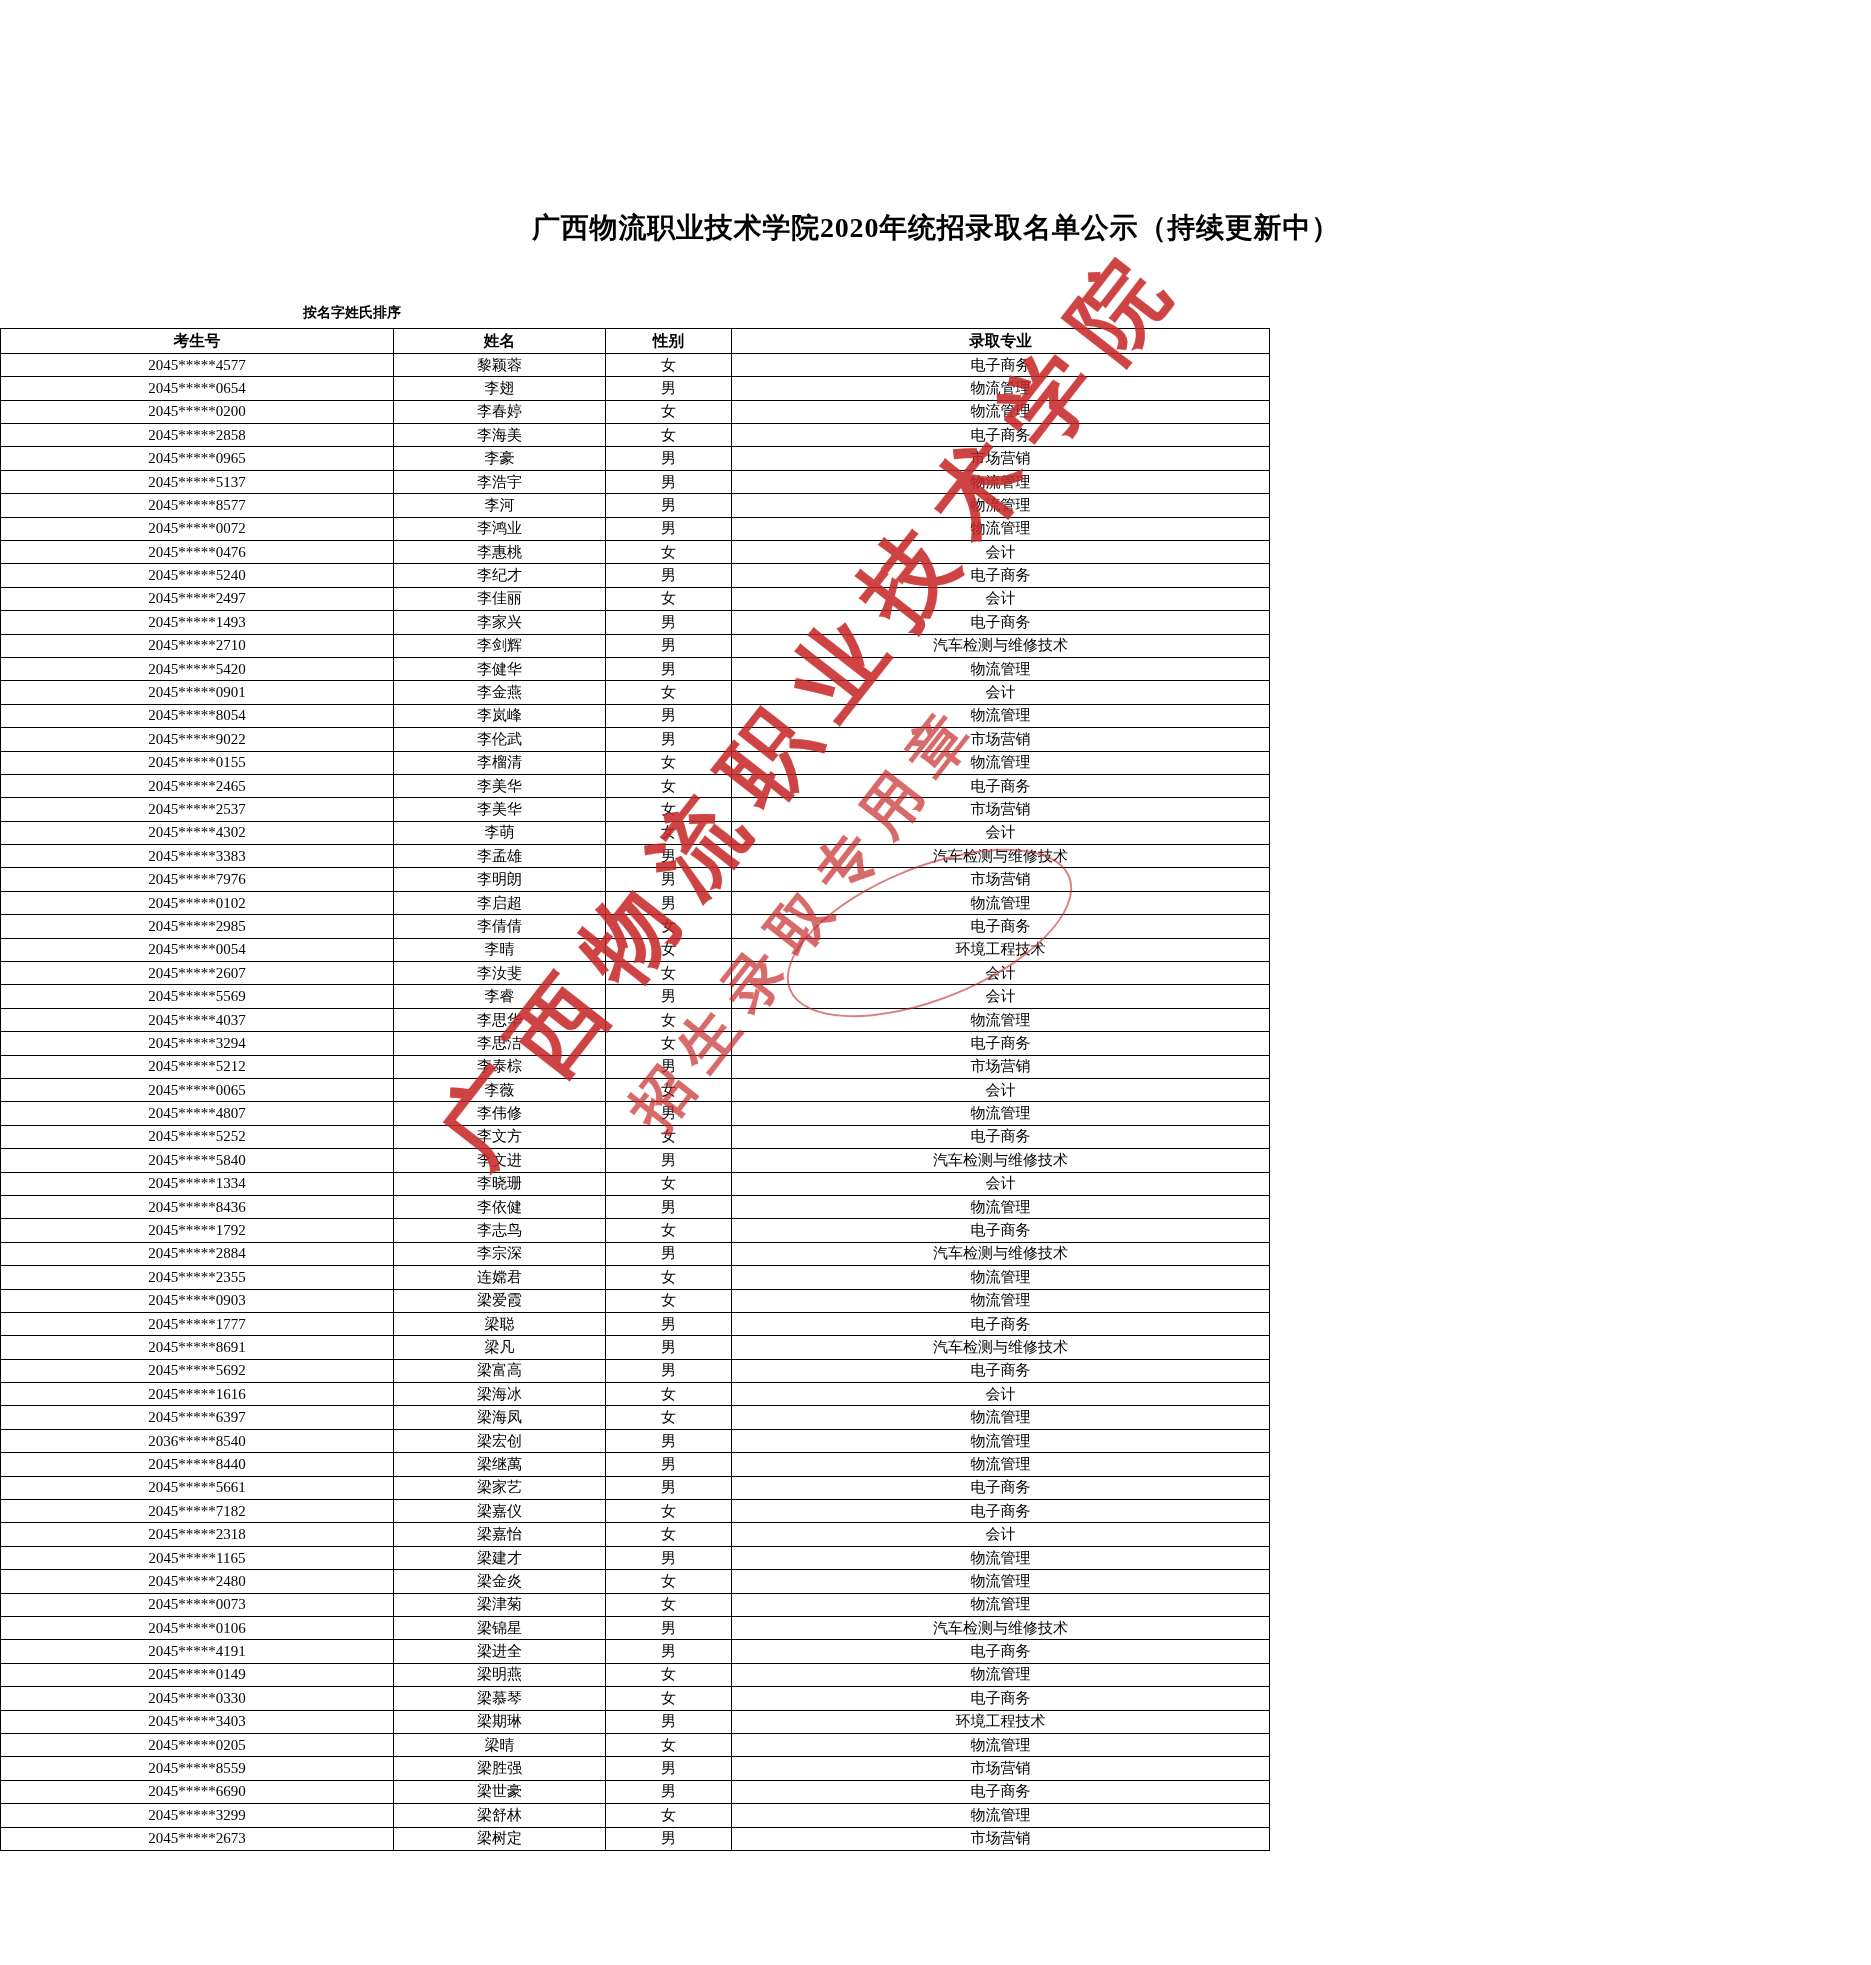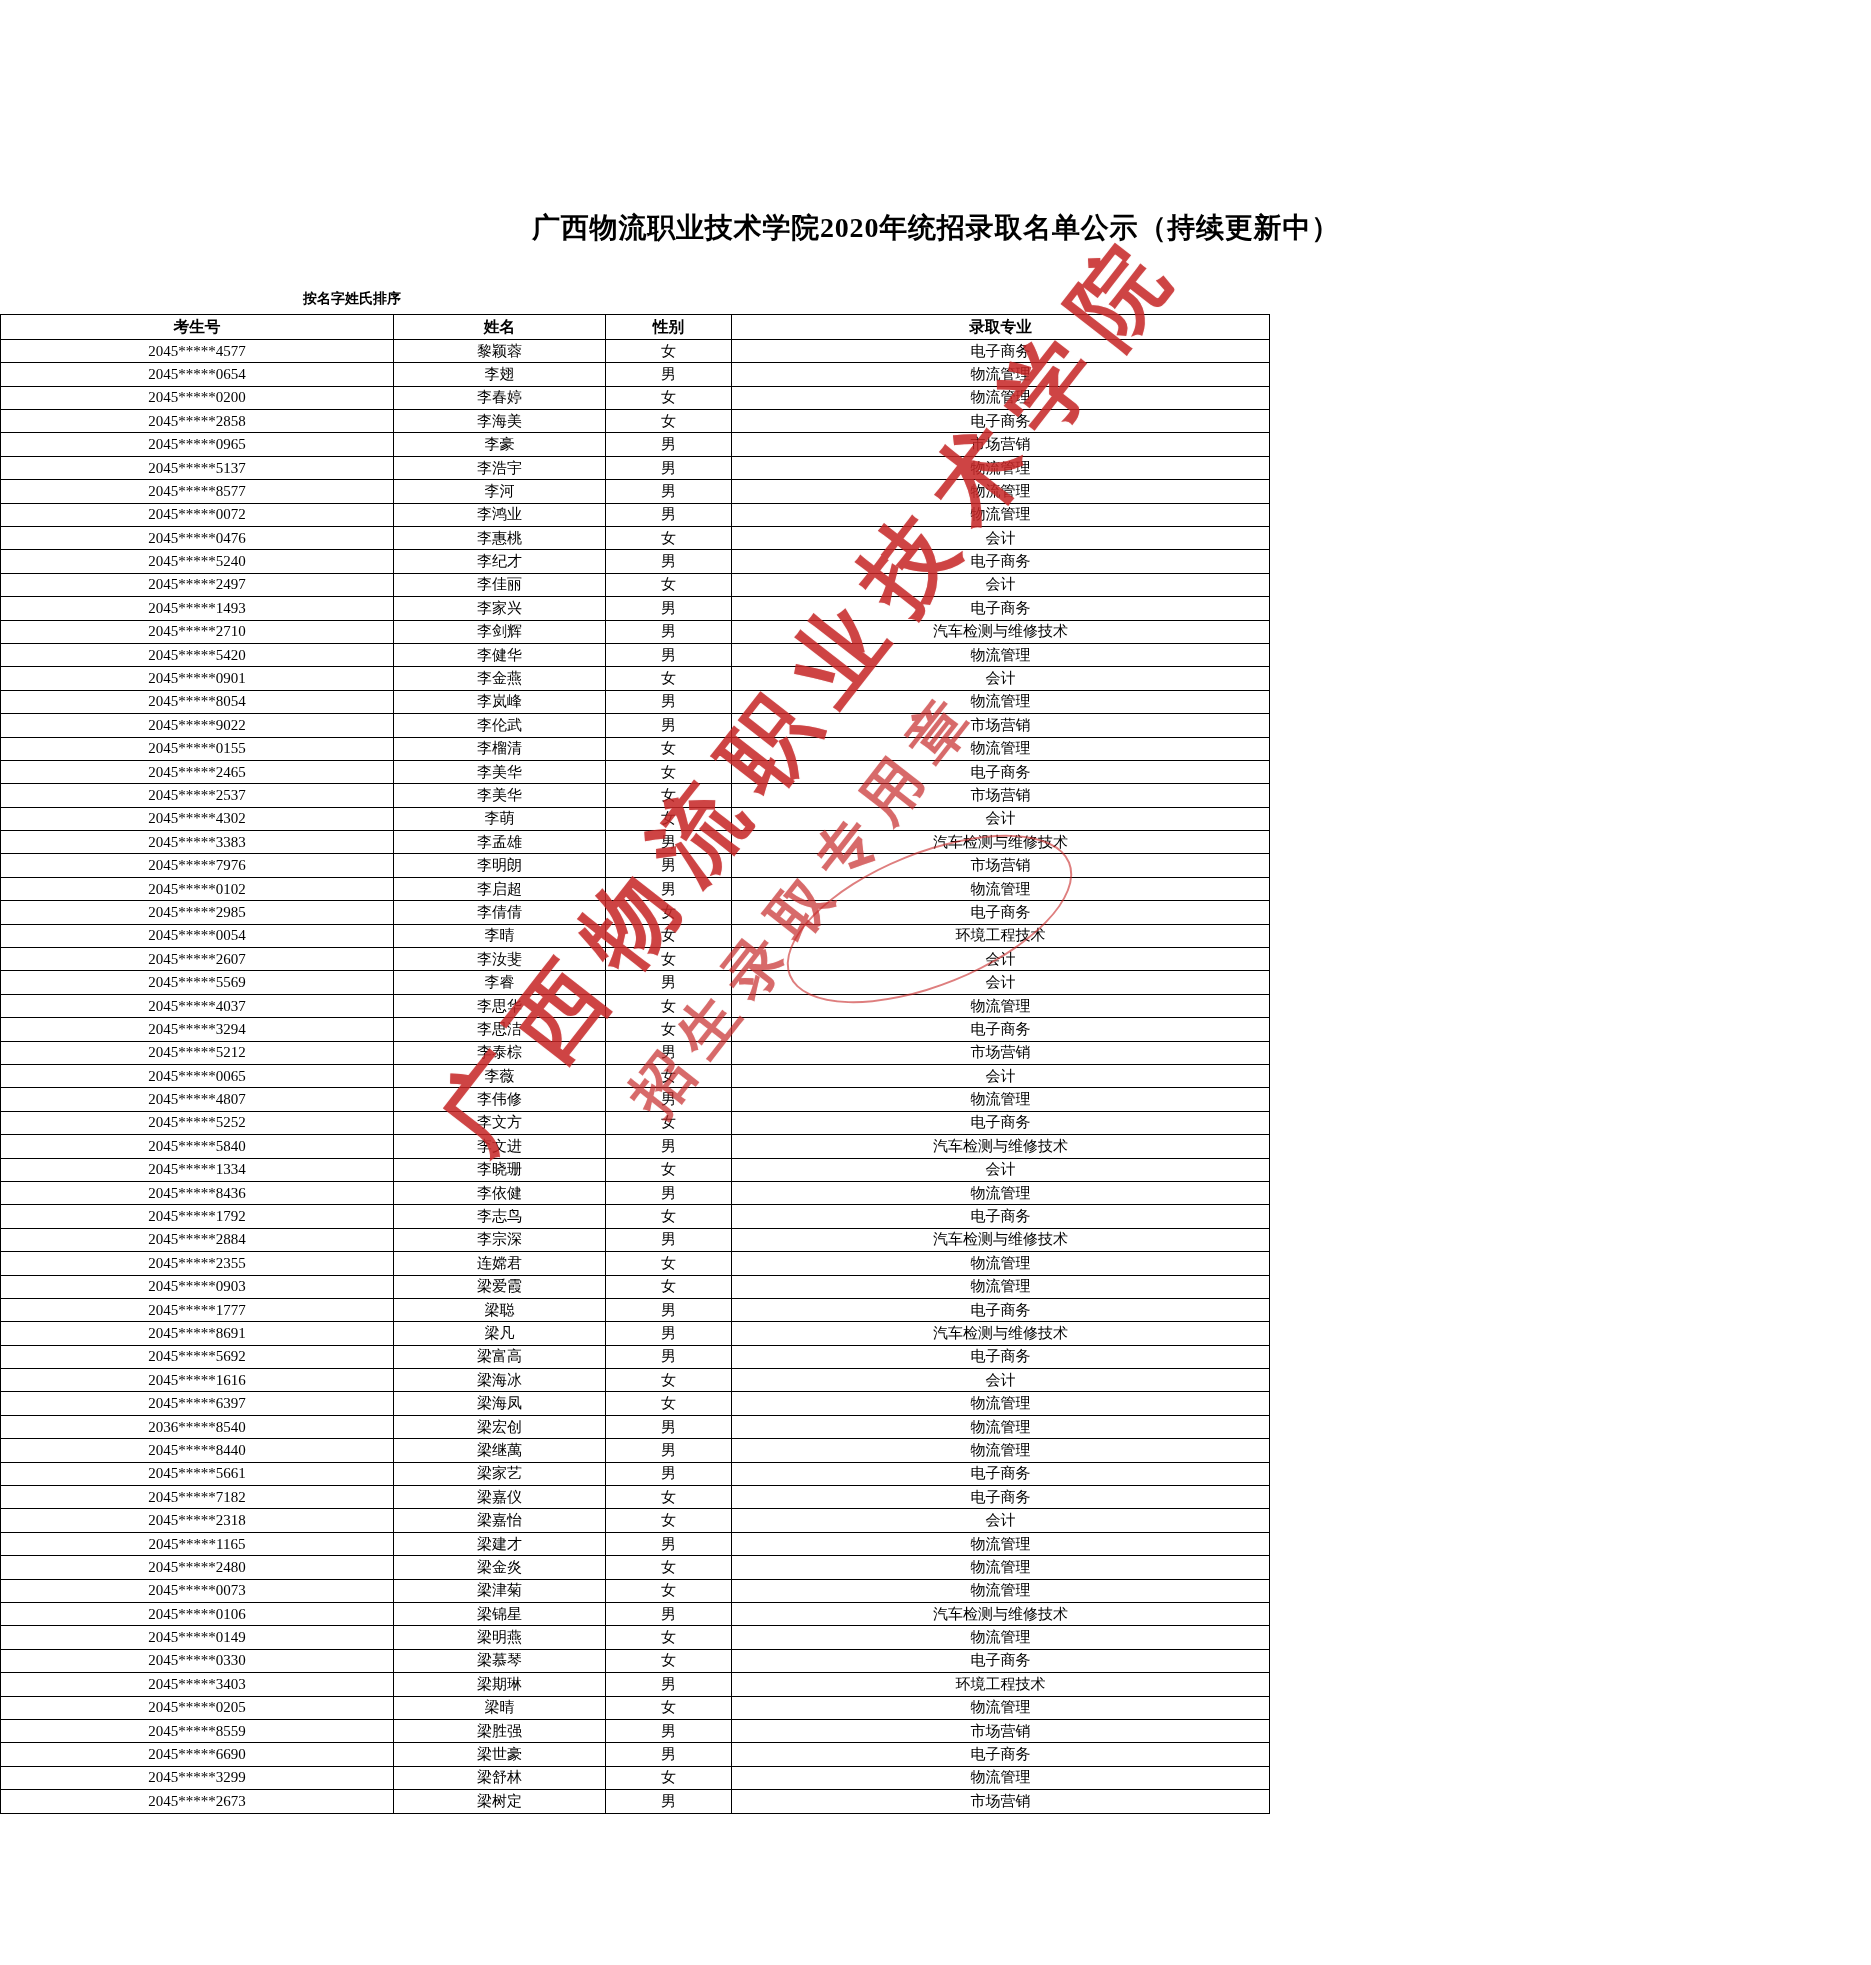--- a/index.html
+++ b/index.html
@@ -28,21 +28,21 @@
     font-weight: bold;
     letter-spacing: 0.8px;
     margin: 12px;
     padding-top: 197px;
     padding-bottom: 0;
     font-family: "Liberation Serif", "DejaVu Serif", serif;
   }
   .sort-note {
     font-size: 14px;
     margin-left: 303px;
-    margin-top: 43px;
+    margin-top: 57px;
     margin-bottom: 5.5px;
     font-weight: bold;
     font-family: "Liberation Serif", "DejaVu Serif", serif;
   }
   .table-wrap {
     width: 1269px;
     position: relative;
   }
   table.roster {
     border-collapse: collapse;
@@ -460,20 +460,26 @@
             <td>女</td>
             <td>物流管理</td>
           </tr>
           <tr>
             <td>2045*****0106</td>
             <td>梁锦星</td>
             <td>男</td>
             <td>汽车检测与维修技术</td>
           </tr>
           <tr>
+            <td>2045*****4191</td>
+            <td>梁进全</td>
+            <td>男</td>
+            <td>电子商务</td>
+          </tr>
+          <tr>
             <td>2045*****0149</td>
             <td>梁明燕</td>
             <td>女</td>
             <td>物流管理</td>
           </tr>
           <tr>
             <td>2045*****0330</td>
             <td>梁慕琴</td>
             <td>女</td>
             <td>电子商务</td>

